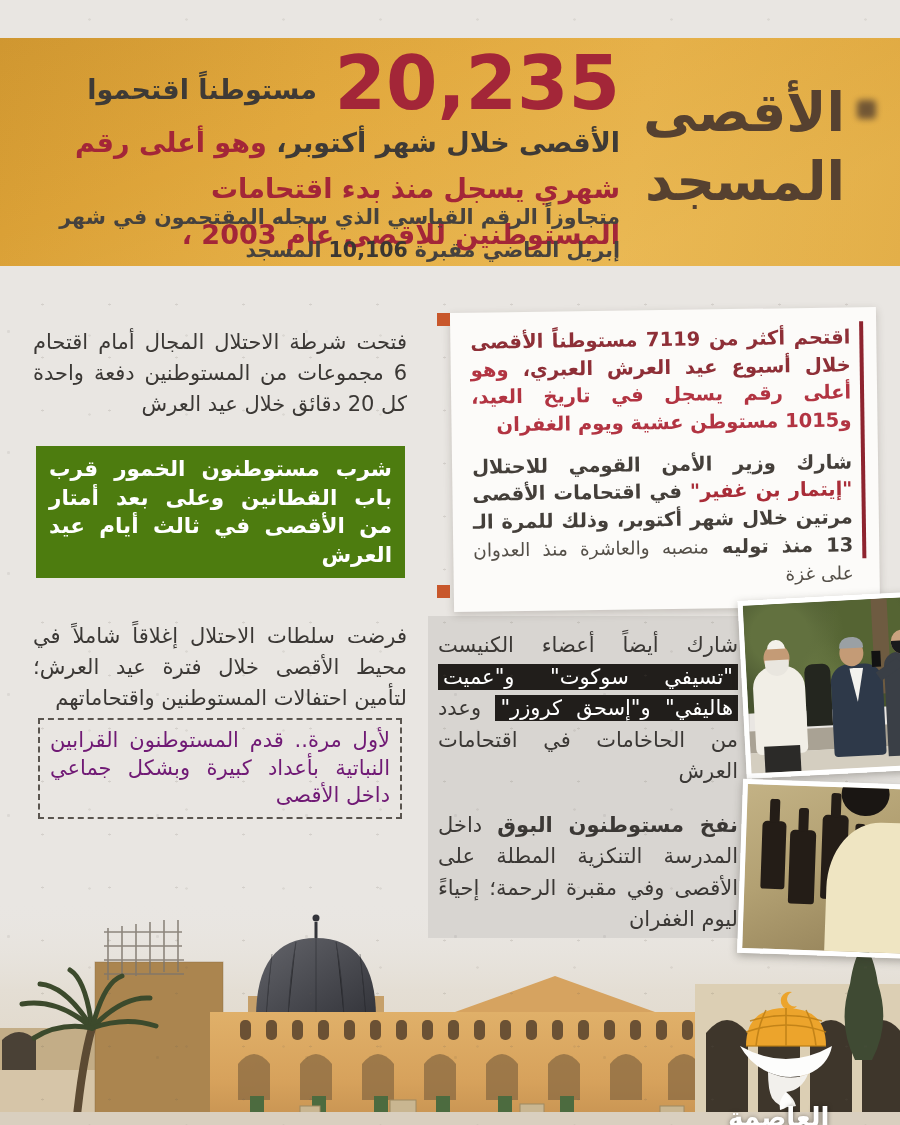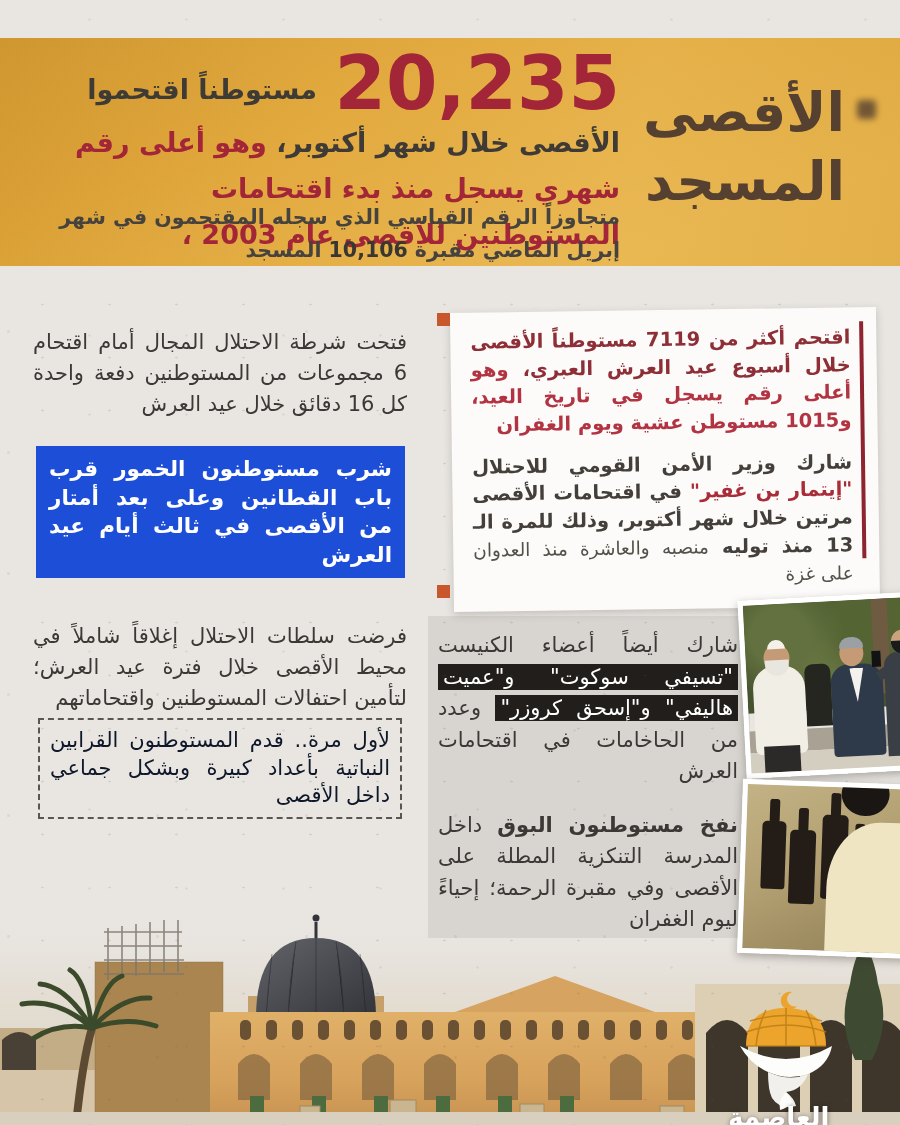--- a/index.html
+++ b/index.html
@@ -36,24 +36,24 @@
   
   .ar-just{direction:rtl;text-align:justify;text-align-last:right;}
   .lp{position:absolute;left:33px;width:374px;font-size:21px;line-height:1.47;color:#3b3835;z-index:3;}
   #lp1{top:306px;}
   #lp2{top:600px;}
   #lp3{top:828px;}
   .red-inline{color:#a32638;font-weight:800;}
   .bullet{position:absolute;width:13px;height:13px;background:#c8572b;z-index:4;}
   #bullet1{left:437px;top:313px;}
   #bullet2{left:437px;top:585px;}
-  .alert-box{position:absolute;left:36px;top:446px;width:369px;z-index:3;background:#1d4ed8;
+  .alert-box{position:absolute;left:36px;top:446px;width:369px;z-index:3;background:#4d7c0f;
     color:#fff;font-weight:700;font-size:21.5px;line-height:1.33;padding:9px 13px;box-sizing:border-box;}
   .dashed-box{position:absolute;left:38px;top:718px;width:364px;z-index:3;border:2px dashed #5a554f;
-    font-size:21px;line-height:1.32;color:#0f172a;padding:7px 10px;box-sizing:border-box;}
+    font-size:21px;line-height:1.32;color:#701a75;padding:7px 10px;box-sizing:border-box;}
   
   .stats-box{position:absolute;left:452px;top:310px;width:426px;z-index:3;background:#fcfbf9;
     transform:rotate(-0.8deg);box-shadow:0 3px 9px rgba(60,50,40,.22);
     padding:16px 26px 20px 20px;box-sizing:border-box;}
   .stats-box .vline{position:absolute;right:13px;top:14px;bottom:48px;width:4px;background:#8e242f;}
   .sp{font-size:19.5px;font-weight:700;line-height:1.42;}
   .sp1{color:#8e2f37;margin:0 0 14px 0;}
   .sp1 .brighter{color:#b23442;}
   .sp2{color:#443f3a;margin:0;}
   .sp2 .name-red{color:#a92d38;}
@@ -237,21 +237,21 @@
       <span class="lead-dark">مستوطناً اقتحموا الأقصى خلال شهر أكتوبر،</span>
       <span class="lead-red">وهو أعلى رقم شهري يسجل منذ بدء اقتحامات المستوطنين للأقصى عام 2003 ،</span>
     </div>
     <div class="banner-sub" dir="rtl">
       <span>متجاوزاً الرقم القياسي الذي سجله المقتحمون في شهر إبريل الماضي مقبرة</span>
       <b>10,106</b>
       <span>المسجد</span>
     </div>
   </div>
 
-  <p id="lp1" class="lp ar-just">فتحت شرطة الاحتلال المجال أمام اقتحام 6 مجموعات من المستوطنين دفعة واحدة كل 16 دقائق خلال عيد العرش</p>
+  <p id="lp1" class="lp ar-just">فتحت شرطة الاحتلال المجال أمام اقتحام 6 مجموعات من المستوطنين دفعة واحدة كل 20 دقائق خلال عيد العرش</p>
   <div id="bullet1" class="bullet"></div>
   <div class="alert-box ar-just">شرب مستوطنون الخمور قرب باب القطانين وعلى بعد أمتار من الأقصى في ثالث أيام عيد العرش</div>
   <p id="lp2" class="lp ar-just">فرضت سلطات الاحتلال إغلاقاً شاملاً في محيط الأقصى خلال فترة عيد العرش؛ لتأمين احتفالات المستوطنين واقتحاماتهم</p>
   <div id="bullet2" class="bullet"></div>
   <div class="dashed-box ar-just">لأول مرة.. قدم المستوطنون القرابين النباتية بأعداد كبيرة وبشكل جماعي داخل الأقصى</div>
 
   <div class="stats-box">
     <div class="vline"></div>
     <p class="sp sp1 ar-just">
       <span>اقتحم أكثر من 7119 مستوطناً الأقصى خلال أسبوع عيد العرش العبري،</span>

